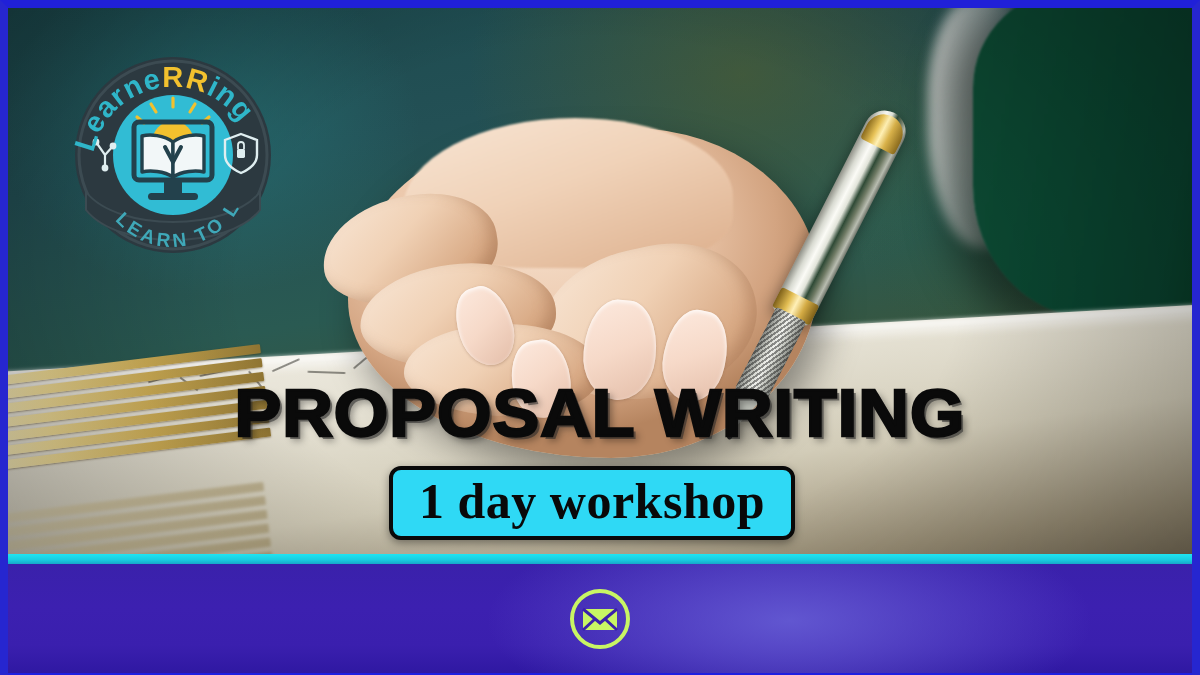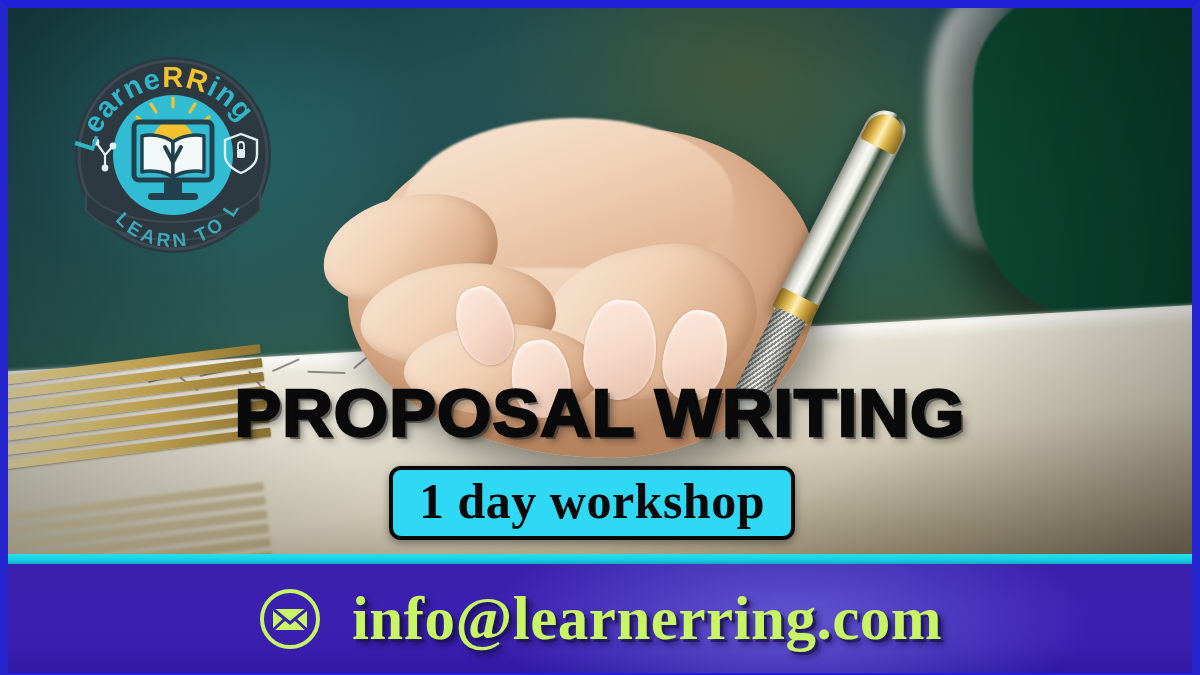--- a/index.html
+++ b/index.html
@@ -469,16 +469,15 @@
 
   <div class="stripe"></div>
 
   <div class="email-bar">
     <svg class="mail-icon" viewBox="0 0 64 64">
       <circle cx="32" cy="32" r="28" fill="none" stroke="#c8f564" stroke-width="4"></circle>
       <rect x="15" y="22" width="34" height="21" fill="#c8f564"></rect>
       <path d="M 15,22 L 32,36 L 49,22" fill="none" stroke="#3a21ab" stroke-width="3"></path>
       <path d="M 15,43 L 27,32 M 49,43 L 37,32" fill="none" stroke="#3a21ab" stroke-width="3"></path>
     </svg>
-    <div class="email-text">info@learnerring.com</div>
   </div>
 
 </div>
 
 </body></html>

